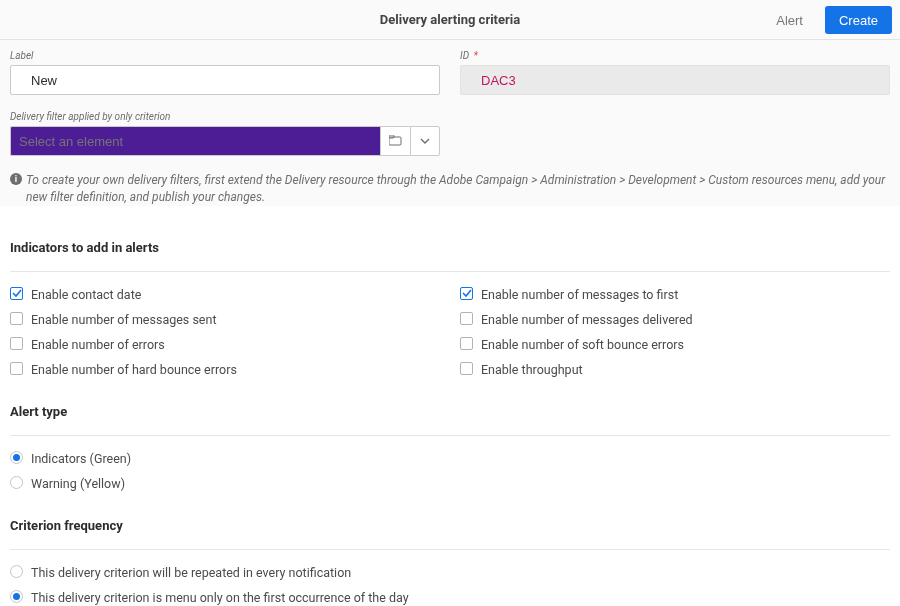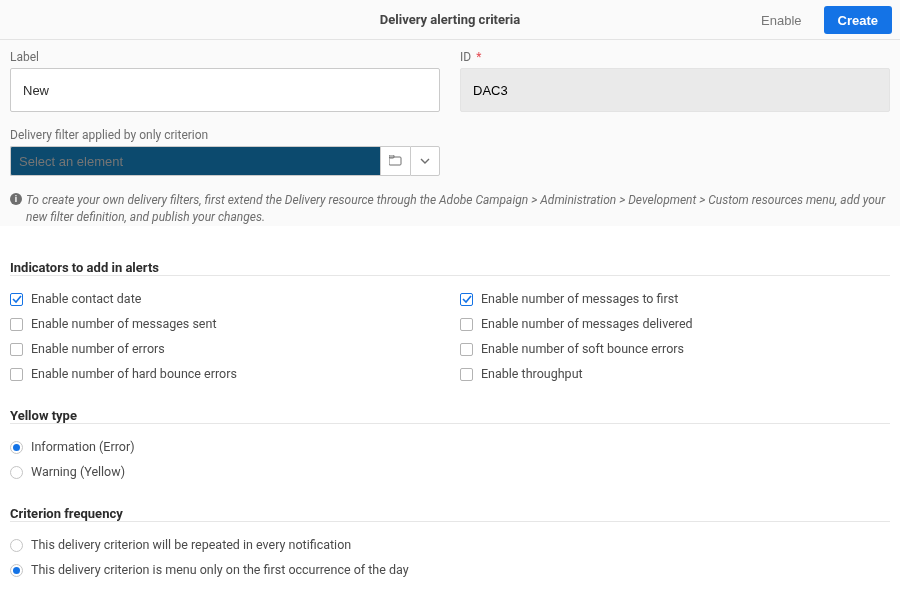--- a/index.html
+++ b/index.html
@@ -43,64 +43,65 @@
     display: inline-flex;
     align-items: center;
     cursor: pointer;
     border: none;
     background: transparent;
   }
   .btn-cancel { color: #777; }
   .btn-primary {
     background: #1473e6;
     color: #fff;
-    font-weight: 700;
+    font-weight: 400;
   }
   .body {
     padding: 10px 10px 0 10px;
     background: #fafafa;
   }
   .row {
     display: flex;
     gap: 20px;
   }
   .col { flex: 1 1 0; min-width: 0; }
   .field-label {
-    font-size: 12px;
+    font-size: 10px;
     color: #6e6e6e;
     margin-bottom: 4px;
     display: block;
+    font-style: italic;
   }
   .req { color: #e34850; margin-left: 2px; }
   .text-input {
     width: 100%;
-    height: 44px;
+    height: 30px;
     border: 1px solid #cacaca;
     background: #fff;
-    padding: 0 12px;
+    padding: 0 20px;
     font-size: 13px;
     color: #2c2c2c;
     border-radius: 2px;
   }
   .text-input.readonly {
     background: #eaeaea;
-    color: #000000;
+    color: #be185d;
     border: 1px solid #e3e3e3;
   }
   .picker {
     display: flex;
     width: 100%;
     margin-top: 2px;
   }
   .picker-input {
     flex: 1;
     height: 30px;
     border: 1px solid #cacaca;
     border-right: none;
-    background: #0c4a6e;
+    background: #4c1d95;
     padding: 0 8px;
     font-size: 13px;
     color: #999;
     border-radius: 2px 0 0 2px;
   }
   .picker-btn {
     width: 30px;
     height: 30px;
     border: 1px solid #cacaca;
     border-right: none;
@@ -124,27 +125,27 @@
     gap: 4px;
   }
   .section {
     margin-top: 34px;
     padding: 0 10px;
   }
   .section-heading {
     font-weight: 700;
     font-size: 13px;
     color: #2c2c2c;
-    padding-bottom: 0;
+    padding-bottom: 16px;
     border-bottom: 1px solid #e6e6e6;
     margin-bottom: 10px;
   }
   .check-row, .radio-row {
     display: flex;
-    align-items: flex-end;
+    align-items: flex-start;
     gap: 8px;
     padding: 5px 0;
     font-size: 12.5px;
     color: #4b4b4b;
   }
   .checkbox {
     width: 13px; height: 13px;
     border: 1px solid #b3b3b3;
     border-radius: 2px;
     display: inline-flex;
@@ -191,21 +192,21 @@
     margin-top: 1px;
   }
   svg { display:block; }
 </style>
 </head>
 <body>
 
 <div class="header">
   <span class="header-title">Delivery alerting criteria</span>
   <div class="header-actions">
-    <button class="btn btn-cancel">Enable</button>
+    <button class="btn btn-cancel">Alert</button>
     <button class="btn btn-primary">Create</button>
   </div>
 </div>
 
 <div class="body">
   <div class="row">
     <div class="col">
       <label class="field-label">Label</label>
       <input class="text-input" value="New" style="">
     </div>
@@ -290,24 +291,24 @@
         </div>
       <div class="check-row">
           <span class="checkbox"></span>
           <span>Enable throughput</span>
         </div>
     </div>
   </div>
 </div>
 
 <div class="section" style="margin-top:22px;">
-  <div class="section-heading">Yellow type</div>
+  <div class="section-heading">Alert type</div>
   <div class="radio-row">
       <span class="radio checked"></span>
-      <span>Information (Error)</span>
+      <span>Indicators (Green)</span>
     </div>
   <div class="radio-row">
       <span class="radio"></span>
       <span>Warning (Yellow)</span>
     </div>
 </div>
 
 <div class="section" style="margin-top:22px;">
   <div class="section-heading">Criterion frequency</div>
   <div class="radio-row">

